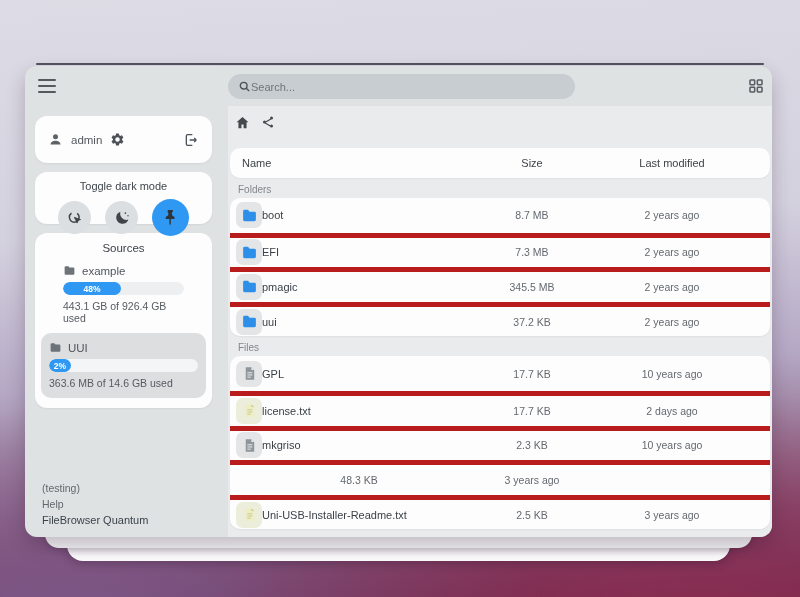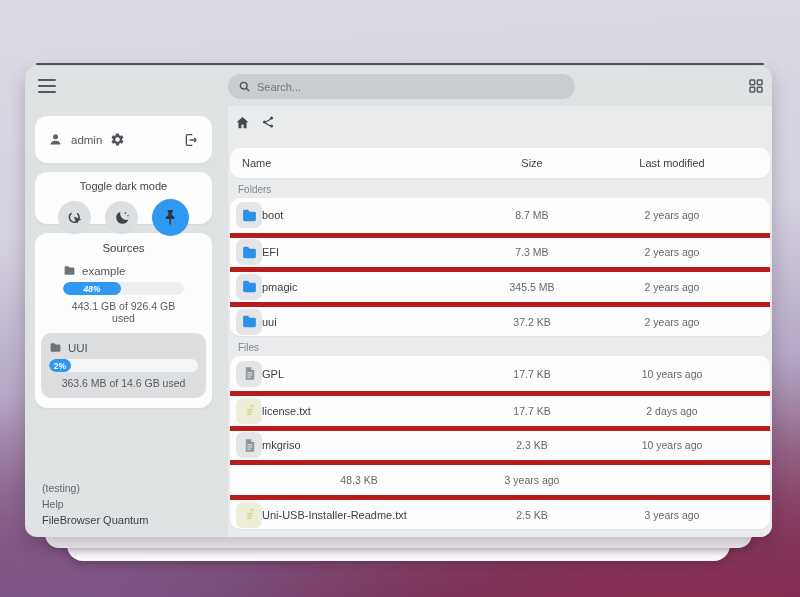--- a/index.html
+++ b/index.html
@@ -26,21 +26,21 @@
     box-shadow:0 8px 18px rgba(45,20,45,.25); }
 
   
   .topbar { position:absolute; left:0; top:0; right:0; height:40px; }
   .hamburger { position:absolute; left:13px; top:13px; width:18px; height:14px;
     display:flex; flex-direction:column; justify-content:space-between; cursor:pointer;
     background:none; border:none; }
   .hamburger i { display:block; height:2px; background:#54595e; border-radius:1px; }
   .searchbar { position:absolute; left:203px; top:8px; width:347px; height:25px;
     background:#c8cdd1; border-radius:13px; display:flex; align-items:center;
-    padding:0 10px; gap:6px; }
+    padding:0 10px; }
   .searchbar input { flex:1; background:transparent; border:none; outline:none;
     font-family:"Liberation Sans",sans-serif; font-size:11px; color:#565c61; }
   .searchbar input::placeholder { color:#6f757a; }
   .gridbtn { position:absolute; right:8px; top:12px; width:16px; height:16px;
     background:none; border:none; cursor:pointer; padding:0; }
 
   
   .sidebar { position:absolute; left:0; top:40px; width:203px; bottom:0; }
   .s-card { background:#fdfdfe; border-radius:12px; margin:0 16px 0 10px;
     box-shadow:0 1px 2px rgba(0,0,0,.06); }
@@ -59,21 +59,21 @@
 
   .sources-card { margin-top:9px; padding:9px 0 10px; }
   .sources-title { text-align:center; font-size:11.5px; color:#3d4247; margin-bottom:6px; }
   .source { padding:4px 28px 0; }
   .source-row { display:flex; align-items:center; gap:6px; margin-bottom:5px; }
   .source-name { font-size:11.5px; color:#51565b; }
   .track { height:13px; border-radius:7px; background:#edeff0; overflow:hidden; }
   .fill { height:100%; min-width:22px; background:#2f98f3; border-radius:7px;
     display:flex; align-items:center; justify-content:center; }
   .pct { font-size:8.5px; color:#fff; font-weight:bold; }
-  .usage { text-align:center; font-size:10.5px; color:#565b60; margin-top:5px; }
+  .usage { font-size:10.5px; color:#565b60; margin-top:5px; }
   .source.boxed { background:#dcdee0; border-radius:10px; margin:9px 6px 0; padding:8px 8px 9px; }
   .source.boxed .track { background:#f4f5f6; }
 
   .side-footer { position:absolute; left:17px; bottom:9px; }
   .side-footer div { font-size:10.5px; color:#63686d; line-height:16px; }
   .side-footer .app-name { font-size:11px; font-weight:normal; color:#3a424b; }
 
   
   .content { position:absolute; left:203px; top:40px; right:0; bottom:0;
     background:#e9ebec; }
@@ -187,21 +187,21 @@
   <div class="source">
     <div class="source-row">
       <span style="line-height:0">
         <svg width="13" height="13" viewBox="0 0 24 24" fill="#6d7378">
           <path d="M3 6a2 2 0 0 1 2-2h5l2 2.6h7a2 2 0 0 1 2 2V18a2 2 0 0 1-2 2H5a2 2 0 0 1-2-2z"></path>
         </svg>
       </span>
       <span class="source-name">example</span>
     </div>
     <div class="track">
-      <div class="fill" style="width: 48%; font-style: italic;">
+      <div class="fill" style="width: 48%;">
                 <span class="pct">48%</span>
               </div>
     </div>
     <div class="usage">443.1 GB of 926.4 GB used</div>
   </div>
 
   <div class="source boxed">
     <div class="source-row">
       <span style="line-height:0">
         <svg width="13" height="13" viewBox="0 0 24 24" fill="#6d7378">

